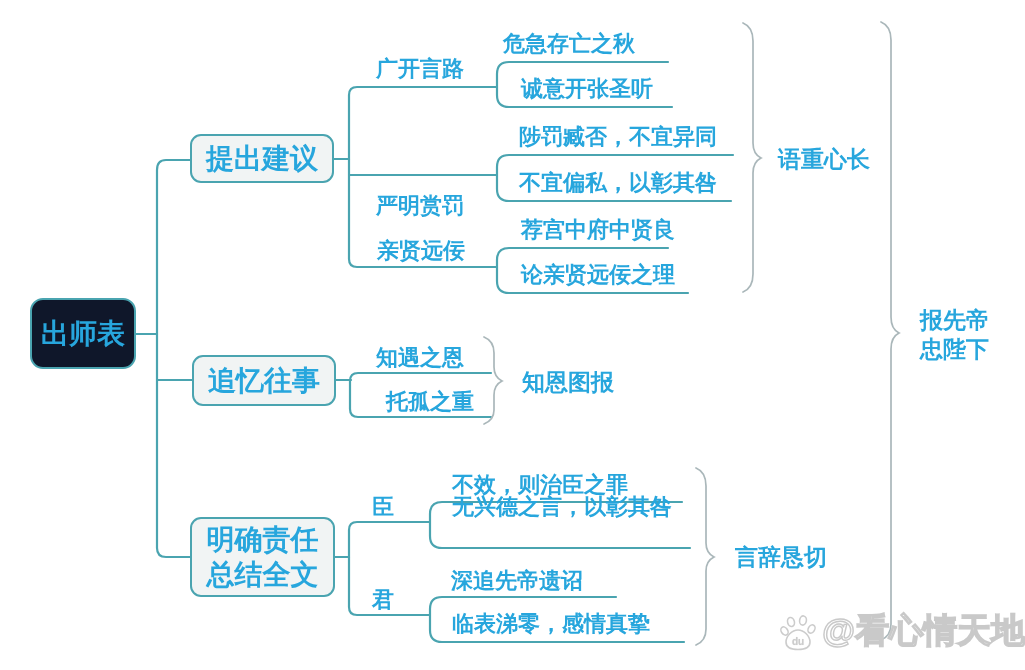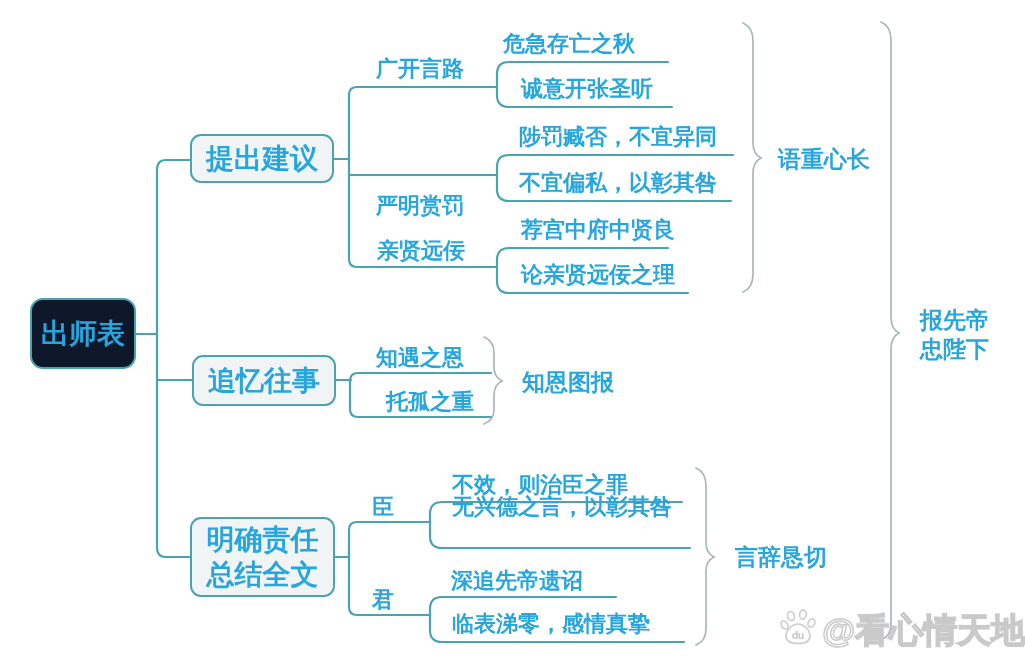--- a/index.html
+++ b/index.html
@@ -31,21 +31,21 @@
     color:#27a6dd;
     white-space:nowrap;
     line-height:1;
   }
   .s22{font-size:22px;}
   .s23{font-size:23px;}
   .summary2{line-height:29px;}
   .watermark{
     position:absolute;
     left:780px;top:608px;
-    display:flex;align-items:flex-start;
+    display:flex;align-items:flex-end;
     color:#ffffff;
     -webkit-text-stroke:1.4px #c9c9c9;
     text-shadow:0 0 1px #d4d4d4;
     font-size:34px;
     white-space:nowrap;
   }
   .paw{margin-right:4px;}
 </style>
 </head>
 <body>

